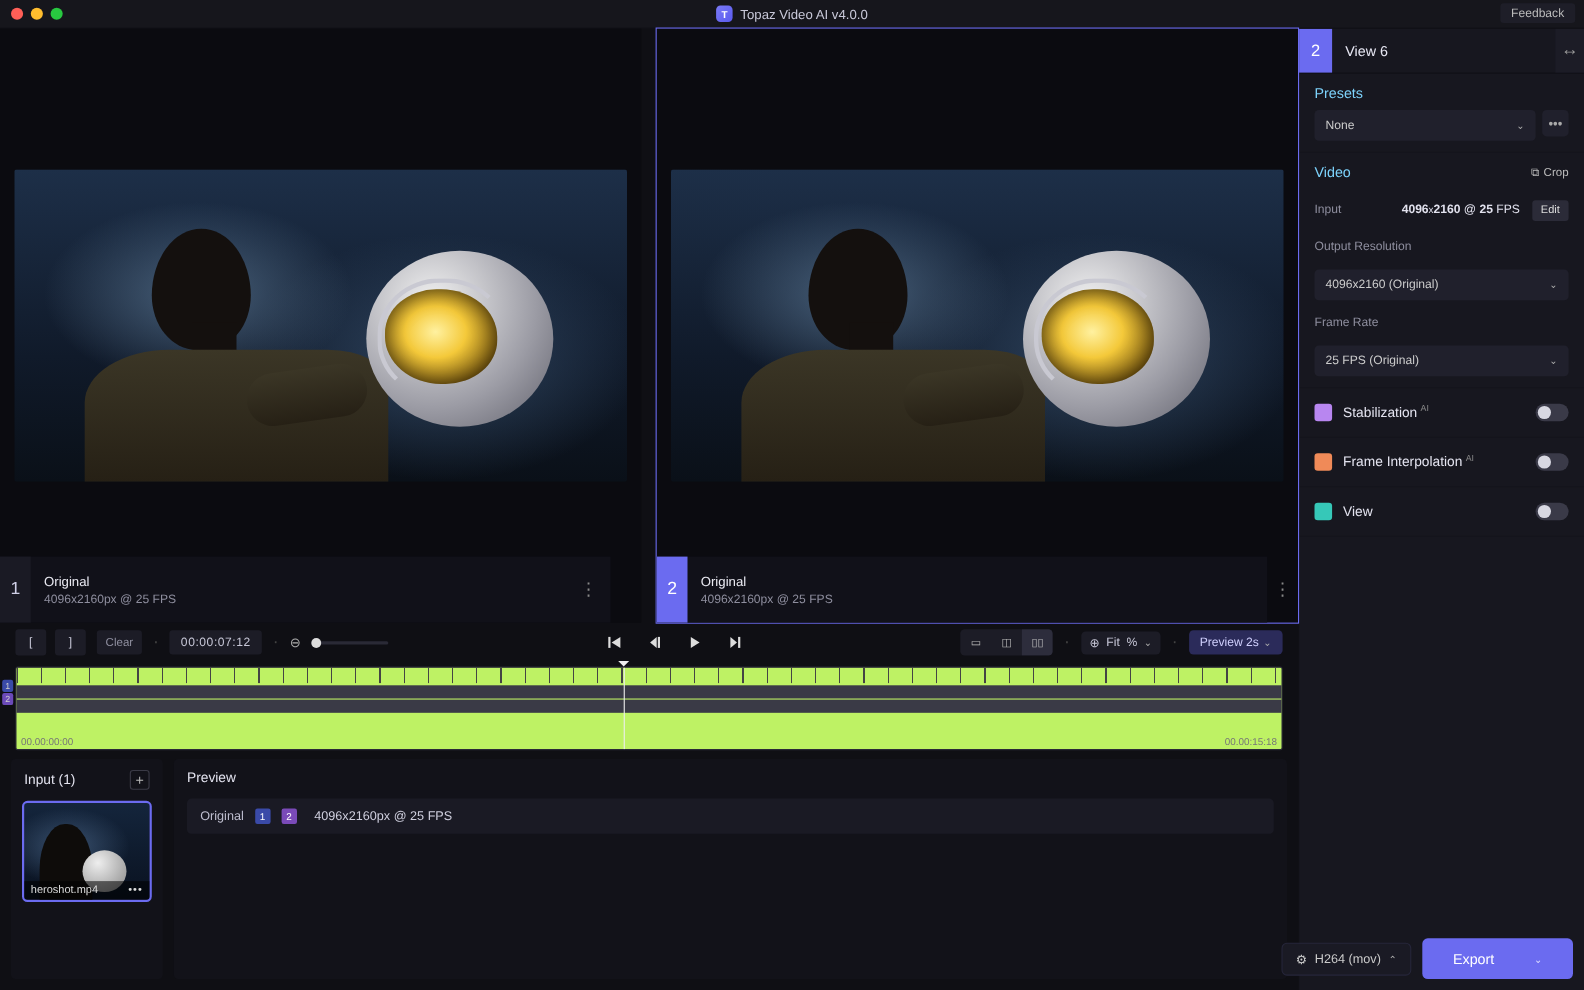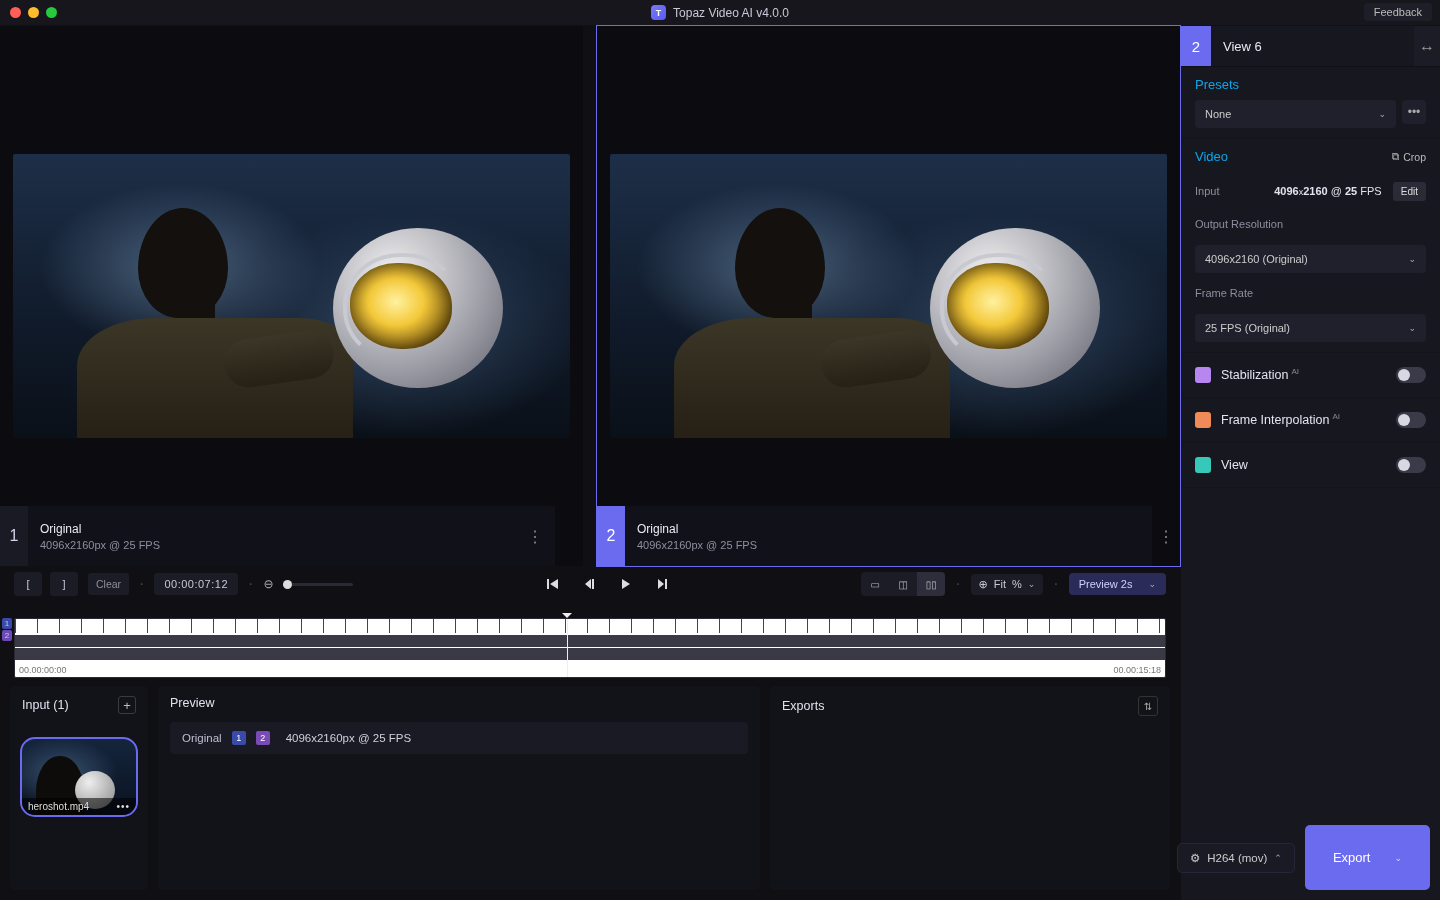--- a/index.html
+++ b/index.html
@@ -64,82 +64,82 @@
   .pb-time{font-size:11px;color:#c8c8d8;background:#1c1c26;padding:5px 10px;border-radius:3px;letter-spacing:.5px}
   .zoombar{width:70px;height:3px;background:#2a2a36;border-radius:2px;position:relative}
   .zoombar::after{content:"";position:absolute;left:0;top:-3px;width:9px;height:9px;border-radius:50%;background:#ddd}
   .spacer{flex:1}
   .play-ctrls{display:flex;gap:14px;align-items:center}
   .icbtn{width:22px;height:22px;display:flex;align-items:center;justify-content:center;color:#d8d8e2}
   .seg{display:flex;background:#1c1c26;border-radius:4px;overflow:hidden}
   .seg .s{width:28px;height:24px;display:flex;align-items:center;justify-content:center;font-size:10px;color:#bbb}
   .seg .s.on{background:#2d2d3c}
   .fit{display:flex;align-items:center;gap:6px;background:#1c1c26;padding:4px 8px;border-radius:4px;font-size:11px;color:#c8c8d8}
-  .prevbtn{background:#2b2b5a;color:#cfcffc;font-size:11px;padding:5px 10px;border-radius:4px;display:flex;align-items:center;gap:16px}
+  .prevbtn{background:#2b2b5a;color:#cfcffc;font-size:11px;padding:5px 10px;border-radius:4px;display:flex;align-items:center;gap:4px}
   .chev{font-size:9px;color:#aaa}
 
   
-  .timeline{height:60px;margin:16px 14px 8px;position:relative;border:1px solid #2a2a36;border-radius:2px;background:#ffffff}
+  .timeline{height:76px;margin:4px 14px 8px;position:relative;border:1px solid #2a2a36;border-radius:2px;background:#bef264}
   .ticks{position:absolute;left:0;right:0;top:0;height:14px;background:repeating-linear-gradient(90deg,#444 0 1px,transparent 1px 22px)}
   .tracklabels{position:absolute;left:-12px;top:16px;display:flex;flex-direction:column;gap:1px}
   .tracklabels span{width:10px;height:11px;font-size:8px;display:flex;align-items:center;justify-content:center;color:#ccc;border-radius:2px}
   .tracklabels .a{background:#3a4aa8}.tracklabels .b{background:#6b4ab8}
   .trk{position:absolute;left:0;right:0;height:12px;background:#3a3a46}
   .trk.t1{top:16px}.trk.t2{top:29px}
   .playhead{position:absolute;top:0;bottom:0;left:48%;width:1px;background:#eee}
   .playhead::before{content:"";position:absolute;top:-6px;left:-5px;border:5px solid transparent;border-top-color:#eee}
   .tl-time{position:absolute;bottom:2px;font-size:9px;color:#777}
   .tl-time.l{left:4px}.tl-time.r{right:4px}
 
   
   .bottom{flex:1;display:flex;gap:10px;padding:0 10px 10px;min-height:0}
   .panel{background:#121219;border-radius:4px;display:flex;flex-direction:column;min-height:0}
   .p-input{width:138px}
   .p-prev{flex:1}
   .p-exp{width:400px}
   .p-head{display:flex;align-items:center;justify-content:space-between;padding:10px 12px;font-size:12.5px;color:#e2e2ee}
   .addbtn{width:18px;height:18px;border:1px solid #3a3a46;border-radius:3px;display:flex;align-items:center;justify-content:center;font-size:13px;color:#bbb}
-  .thumb{margin:13px 10px;border:2px solid var(--accent);border-radius:15px;overflow:hidden;position:relative;height:80px;
+  .thumb{margin:0 10px;border:2px solid var(--accent);border-radius:5px;overflow:hidden;position:relative;height:92px;
     background:
       radial-gradient(ellipse 80px 50px at 35% 45%, #3a5270 0%, rgba(58,82,112,0) 70%),
       linear-gradient(180deg,#14253c 0%,#0a1220 100%)}
   .thumb .mini-sil{position:absolute;left:12%;bottom:0;width:42%;height:78%;background:#0e0c0a;border-radius:48% 48% 0 0/60% 60% 0 0}
   .thumb .mini-helm{position:absolute;right:18%;bottom:8%;width:40px;height:38px;border-radius:50%;background:radial-gradient(circle at 35% 30%,#eee,#888)}
   .thumb .cap{position:absolute;left:0;right:0;bottom:0;background:rgba(0,0,0,.55);font-size:10px;color:#ddd;padding:3px 6px;display:flex;justify-content:space-between;align-items:center}
   .prevrow{margin:2px 12px;padding:9px 12px;background:#1a1a24;border-radius:4px;display:flex;align-items:center;gap:10px;font-size:11.5px}
   .badge{width:14px;height:14px;border-radius:2px;font-size:9px;color:#fff;display:flex;align-items:center;justify-content:center}
   .badge.b1{background:#3a4aa8}.badge.b2{background:#7a4ab8}
   .sortbtn{width:20px;height:20px;border:1px solid #333;border-radius:3px;display:flex;align-items:center;justify-content:center;font-size:10px;color:#aaa}
 
   
   .r-head{display:flex;align-items:center;border-bottom:1px solid #101016}
   .r-num{width:30px;height:40px;background:var(--accent);color:#fff;display:flex;align-items:center;justify-content:center;font-size:15px}
   .r-title{flex:1;padding-left:12px;font-size:13px;color:#e8e8f4}
   .r-exp{width:26px;height:40px;display:flex;align-items:center;justify-content:center;color:#999;background:#1c1c26}
   .sec{padding:10px 14px;border-bottom:1px solid #14141c}
   .sec-h{display:flex;justify-content:space-between;align-items:center;margin-bottom:8px}
-  .sec-h .t{font-size:13px;color:#0ea5e9;font-weight:500}
+  .sec-h .t{font-size:13px;color:#7dd3fc;font-weight:500}
   .crop{font-size:10.5px;color:#bbb;display:flex;align-items:center;gap:4px}
   .dd{height:28px;background:#20202c;border-radius:4px;display:flex;align-items:center;justify-content:space-between;padding:0 10px;font-size:11px;color:#ccc}
   .row{display:flex;align-items:center;justify-content:space-between;margin:21px 0;font-size:11px}
   .row .lab{color:var(--sub)}
   .row .val{color:#e2e2ee}
   .editbtn{background:#2b2b38;font-size:10px;padding:4px 8px;border-radius:3px;color:#ddd;margin-left:8px}
   .ddmore{width:24px;height:24px;background:#20202c;border-radius:4px;display:flex;align-items:center;justify-content:center;color:#aaa;font-size:12px;margin-left:6px}
   .feat{display:flex;align-items:flex-start;justify-content:space-between;padding:14px;border-bottom:1px solid #14141c}
   .feat .fl{display:flex;align-items:center;gap:10px;font-size:12.5px;color:#e4e4f0}
   .fsq{width:16px;height:16px;border-radius:3px}
   .ai-sup{font-size:8px;color:#888;margin-left:3px;position:relative;top:-5px}
   .toggle{width:30px;height:16px;background:var(--toggle-off);border-radius:9px;position:relative}
   .toggle::after{content:"";position:absolute;left:2px;top:2px;width:12px;height:12px;border-radius:50%;background:var(--toggle-knob)}
 
   
   .footer{position:absolute;right:10px;bottom:10px;display:flex;align-items:center;gap:10px}
   .codec{background:#1a1a24;border:1px solid #26263a;border-radius:5px;padding:7px 12px;font-size:11.5px;color:#ccc;display:flex;align-items:center;gap:7px}
-  .exportbtn{background:var(--accent);color:#fff;font-size:13px;padding:25px 28px;border-radius:5px;display:flex;align-items:center;gap:24px;font-weight:500}
+  .exportbtn{background:var(--accent);color:#fff;font-size:13px;padding:11px 28px;border-radius:5px;display:flex;align-items:center;gap:36px;font-weight:500}
 
   svg{display:block}
 </style>
 </head>
 <body>
 
 <div class="titlebar">
   <div class="tl-dots">
     <span class="r"></span>
     <span class="y"></span>
@@ -297,26 +297,20 @@
         <div class="p-head">
             <span>Preview</span>
           </div>
         <div class="prevrow">
           <span style="color:#bfbfd0">Original</span>
           <span class="badge b1">1</span>
           <span class="badge b2">2</span>
           <span style="color:#cfcfde;margin-left:6px">4096x2160px @ 25 FPS</span>
         </div>
       </div>
-      <div class="panel p-exp">
-        <div class="p-head">
-          <span>Exports</span>
-          <span class="sortbtn">⇅</span>
-        </div>
-      </div>
     </div>
   </div>
 
   <div class="right">
     <div class="r-head">
       <div class="r-num">2</div>
       <div class="r-title">View 6</div>
       <div class="r-exp">↔</div>
     </div>
 

